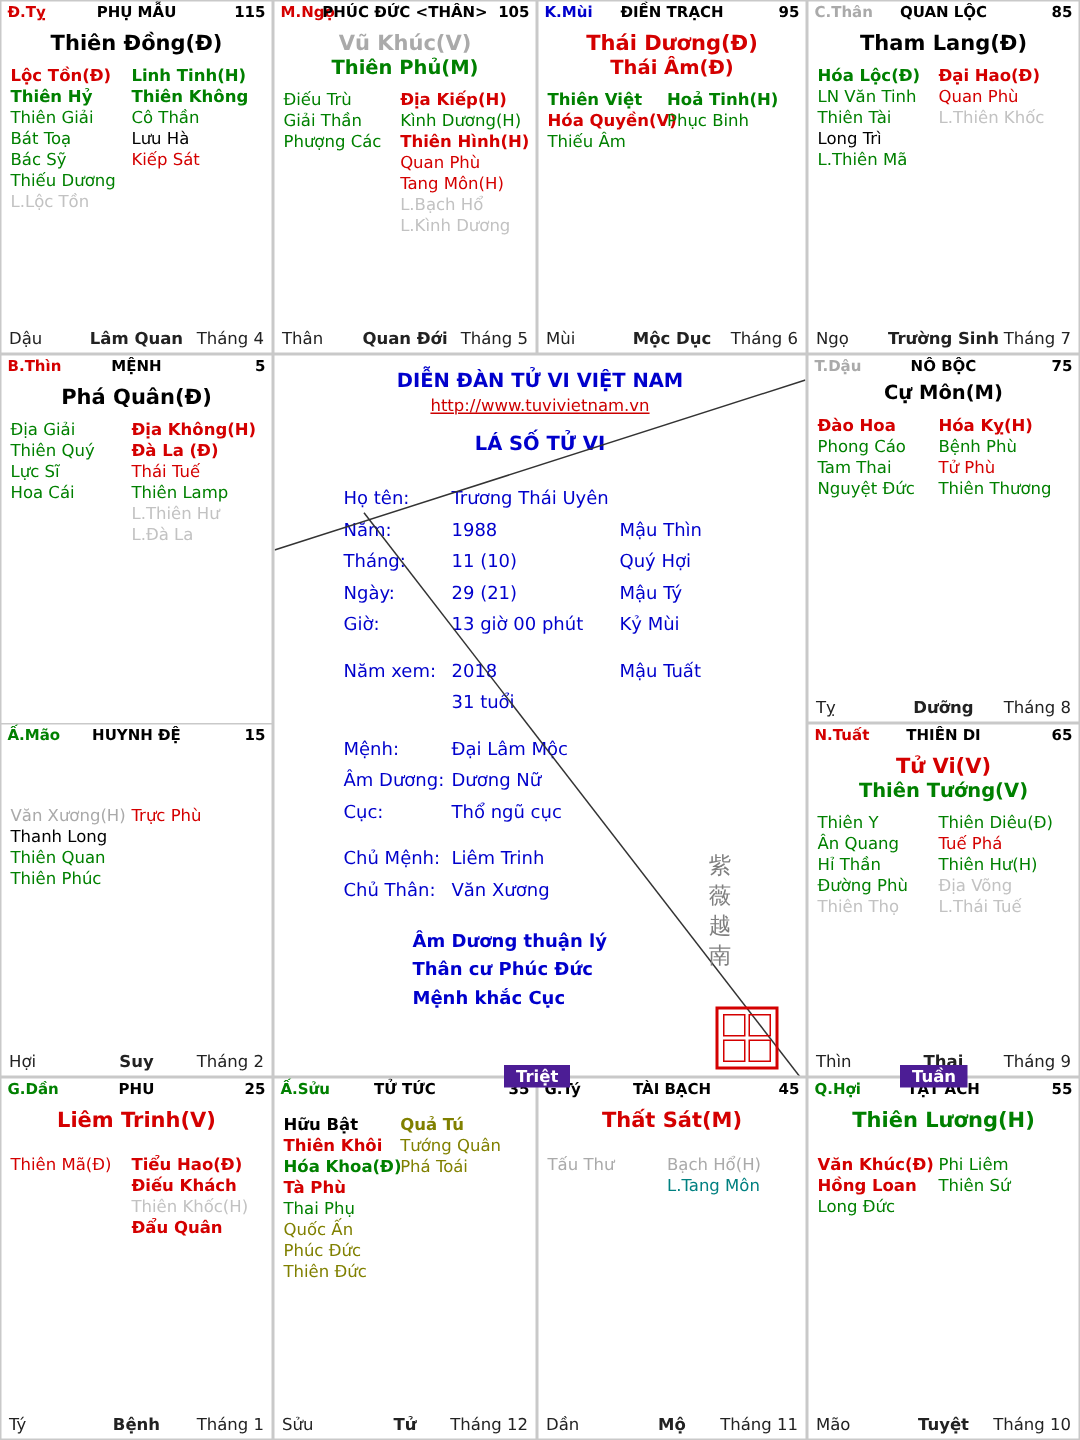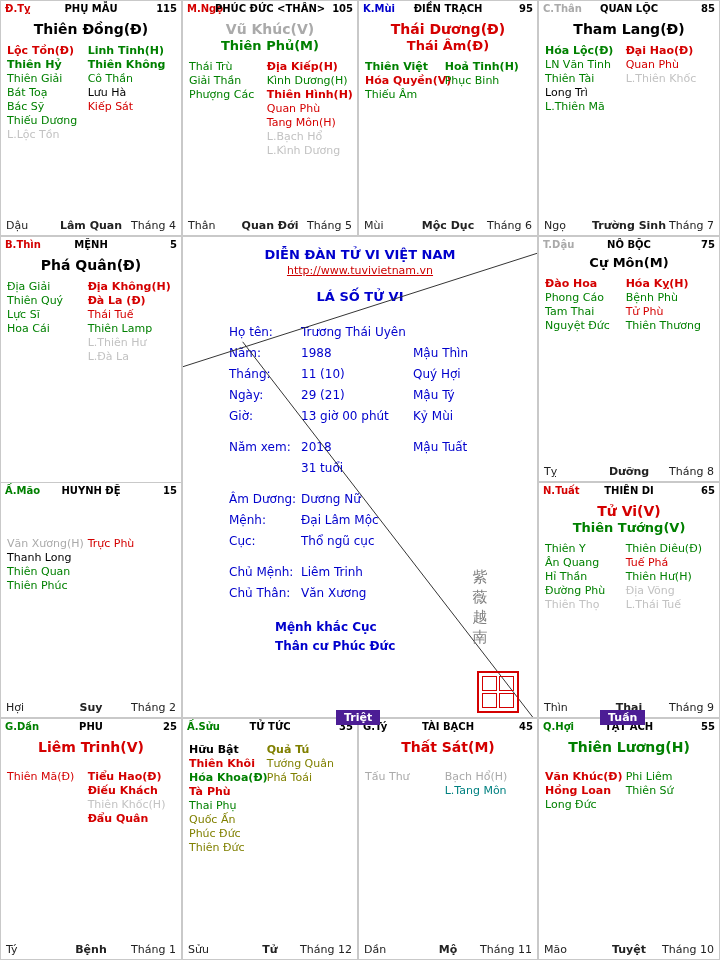--- a/index.html
+++ b/index.html
@@ -242,21 +242,21 @@
   <div class="cell c01">
     <div class="hdr">
       <span class="cung red">M.Ngọ</span>
       <span class="name black">PHÚC ĐỨC &lt;THÂN&gt;</span>
       <span class="num black">105</span>
     </div>
     <div class="pal-title gray">Vũ Khúc(V)</div>
     <div class="pal-title2 green">Thiên Phủ(M)</div>
     <div class="stars">
       <div class="starcol">
-        <div class="star green">Thái Trù</div>
+        <div class="star green">Điếu Trù</div>
         <div class="star green">Giải Thần</div>
         <div class="star green">Phượng Các</div>
       </div><div class="starcol right">
         <div class="star b red">Địa Kiếp(H)</div>
         <div class="star green">Kình Dương(H)</div>
         <div class="star b red">Thiên Hình(H)</div>
         <div class="star red">Quan Phù</div>
         <div class="star red">Tang Môn(H)</div>
         <div class="star ltgray">L.Bạch Hổ</div>
         <div class="star ltgray">L.Kình Dương</div>
@@ -561,40 +561,41 @@
         <div class="row">
           <span class="lbl">Năm xem:</span><span class="v1">2018</span><span class="v2">Mậu Tuất</span>
         </div>
         <div class="row">
           <span class="lbl"></span><span class="v1">31 tuổi</span>
         </div>
       </div>
 
       <div class="info2">
         <div class="row">
+          <span class="lbl">Mệnh:</span><span>Đại Lâm Mộc</span>
+        </div>
+        <div class="row">
           <span class="lbl">Âm Dương:</span><span>Dương Nữ</span>
         </div>
         <div class="row">
-          <span class="lbl">Mệnh:</span><span>Đại Lâm Mộc</span>
-        </div>
-        <div class="row">
           <span class="lbl">Cục:</span><span>Thổ ngũ cục</span>
         </div>
         <div class="row" style="height:10px;"></div>
         <div class="row">
           <span class="lbl">Chủ Mệnh:</span><span>Liêm Trinh</span>
         </div>
         <div class="row">
           <span class="lbl">Chủ Thân:</span><span>Văn Xương</span>
         </div>
       </div>
 
       <div class="concl">
+        <div>Âm Dương thuận lý</div>
+        <div>Thân cư Phúc Đức</div>
         <div>Mệnh khắc Cục</div>
-        <div>Thân cư Phúc Đức</div>
       </div>
 
       <div class="vtext">
         <div>紫</div>
         <div>薇</div>
         <div>越</div>
         <div>南</div>
       </div>
 
       <div class="seal">

